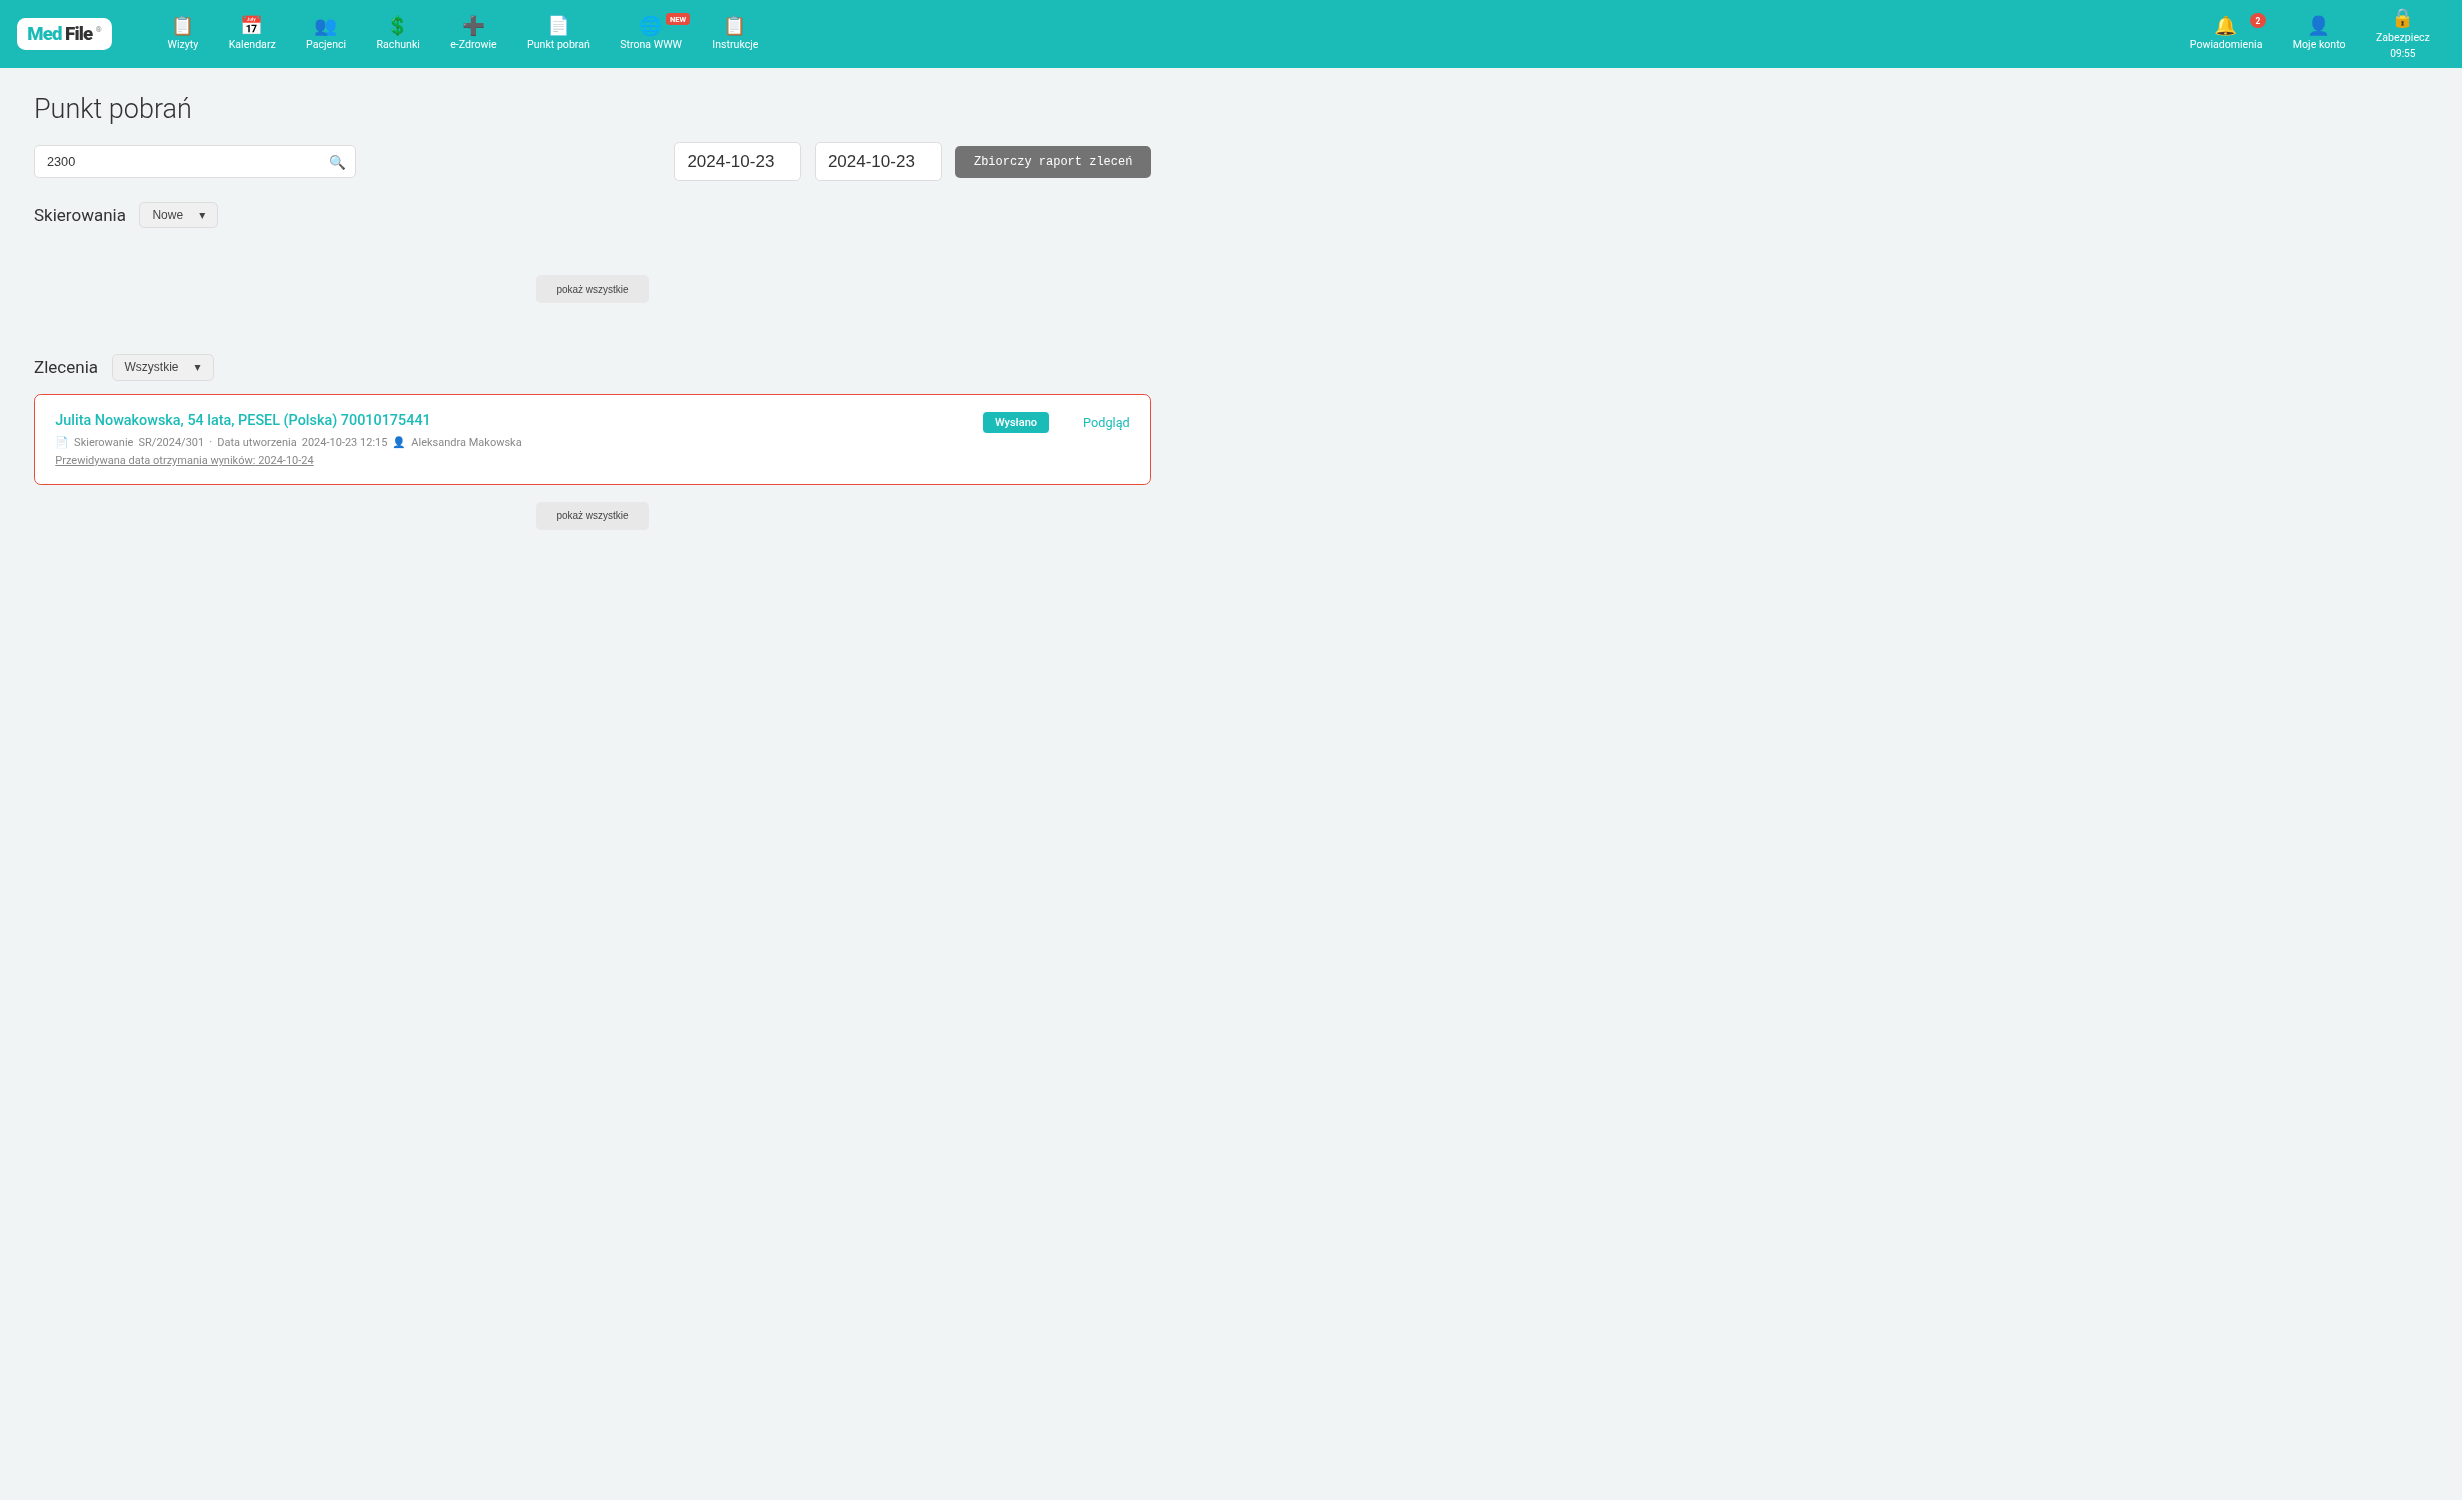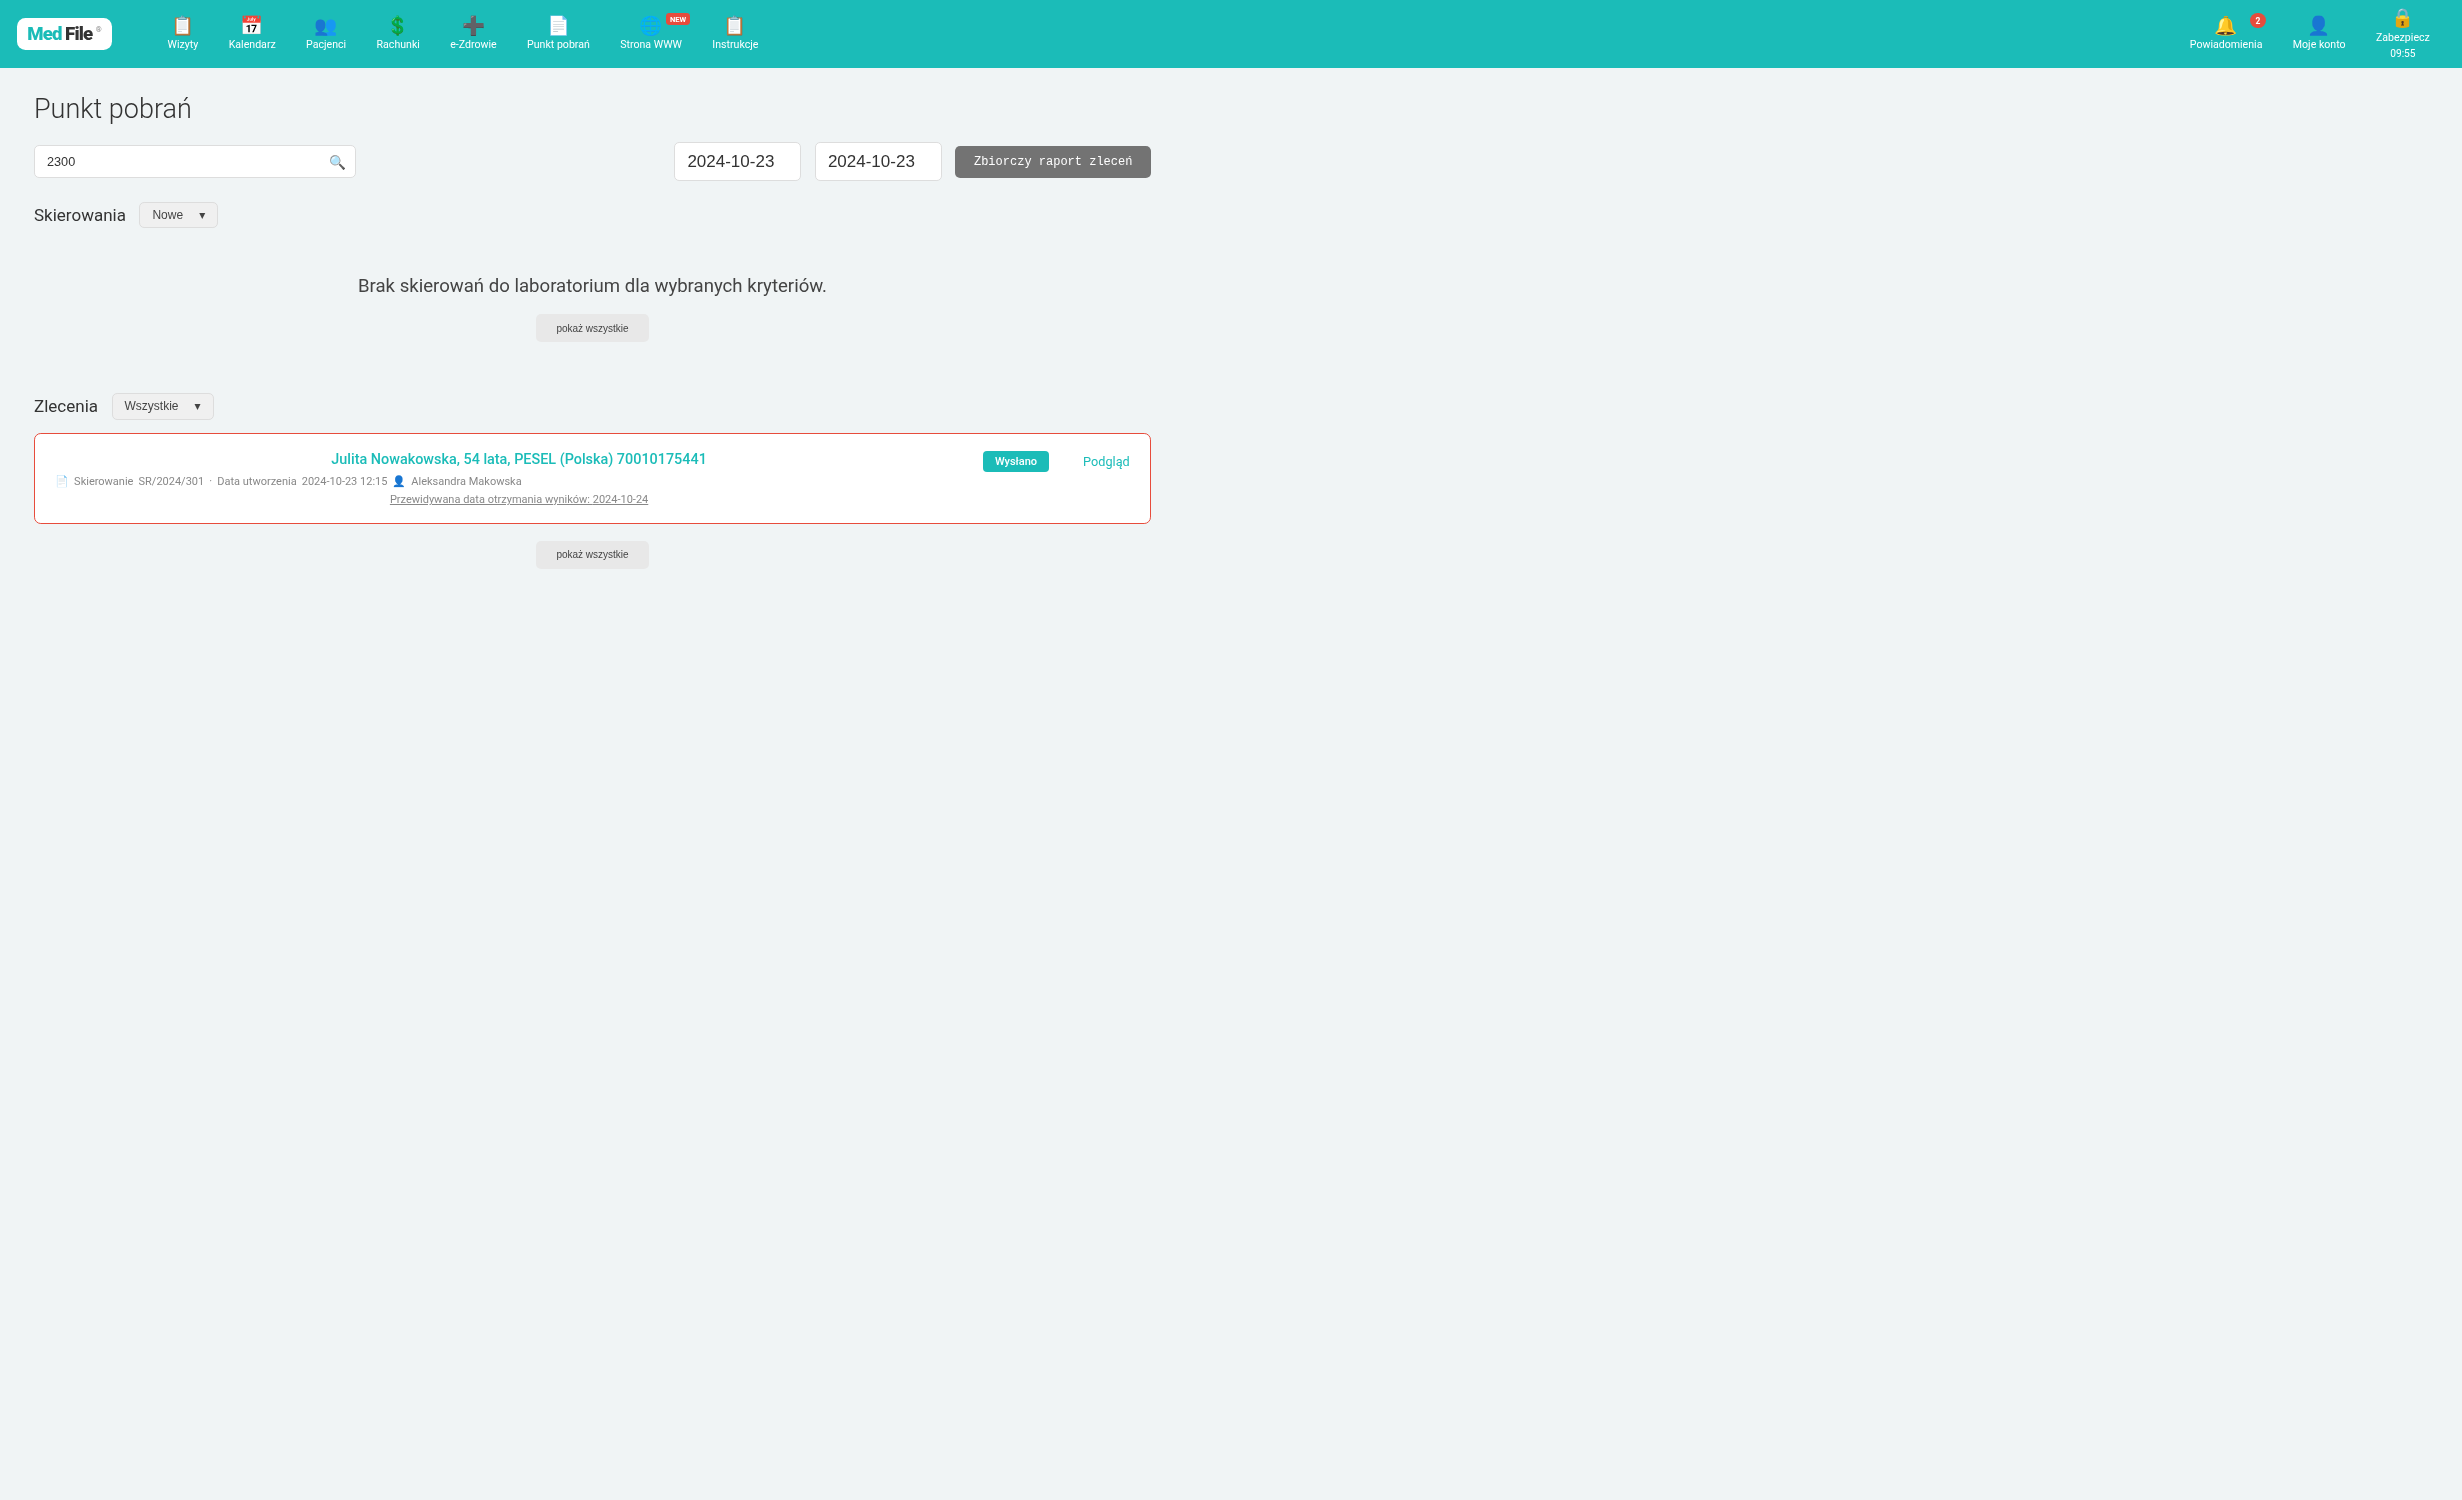--- a/index.html
+++ b/index.html
@@ -227,21 +227,21 @@
     .card-container {
       background: white;
       border: 1.7px solid #e74c3c;
       border-radius: 6.8px;
       padding: 17px 20.3px;
       margin-bottom: 17px;
       display: flex;
       align-items: flex-start;
       justify-content: space-between;
     }
-    .card-left { flex: 1; text-align: center; }
+    .card-left { flex: 1; }
     .card-patient-name {
       font-size: 14.4px;
       font-weight: 500;
       color: #1bbcb8;
       margin-bottom: 6.8px;
     }
     .card-meta {
       font-size: 11px;
       color: #888;
       display: flex;
@@ -382,21 +382,20 @@
 
   <div class="section-header">
     <span class="section-title">Skierowania</span>
     <button class="dropdown-btn">
       <span>Nowe</span>
       <span>▾</span>
     </button>
   </div>
 
   <div class="empty-state">
-    <div class="empty-text">Brak skierowań do laboratorium dla wybranych kryteriów.</div>
     <button class="btn-show-all">pokaż wszystkie</button>
   </div>
 
   <div class="section-header" style="margin-top:17px;">
     <span class="section-title">Zlecenia</span>
     <button class="dropdown-btn">
       <span>Wszystkie</span>
       <span>▾</span>
     </button>
   </div>

